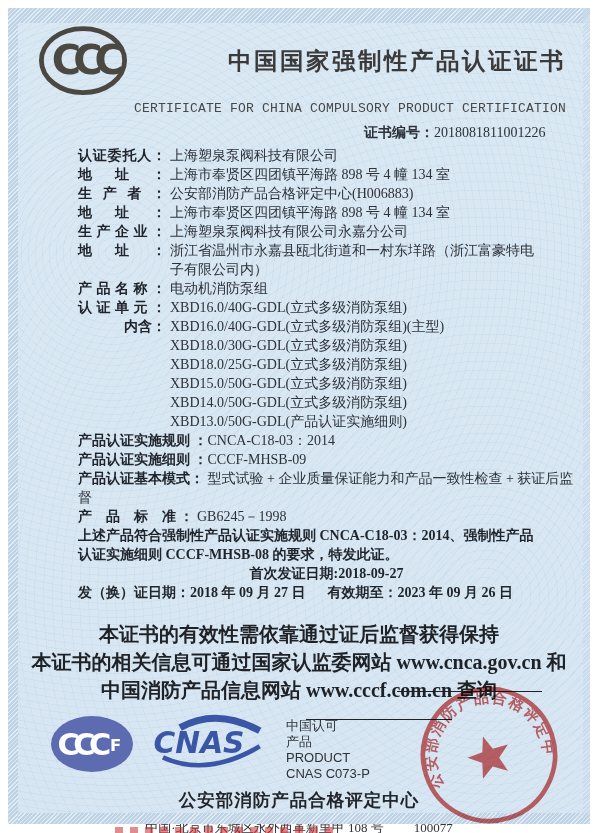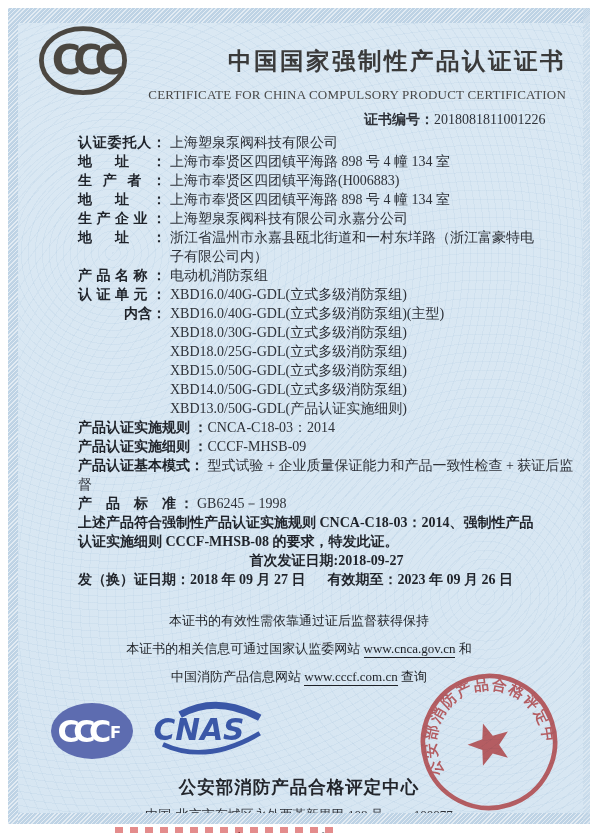--- a/index.html
+++ b/index.html
@@ -15,43 +15,43 @@
       repeating-linear-gradient(135deg, rgba(255,255,255,0.55) 0 1px, rgba(0,0,0,0) 1px 3px), #bed3e5; }
   .band-t { top:0; left:0; right:0; height:15px; }
   .band-b { bottom:0; left:0; right:0; height:11px; }
   .band-l { top:0; bottom:0; left:0; width:10px; }
   .band-r { top:0; bottom:0; right:0; width:7px; opacity:.45; }
 
   .hdr { display:flex; padding:15px 24px 0 27px; }
   .ccc-logo { flex:0 0 96px; }
   .titles { flex:1; text-align:right; padding-top:22px; }
   .title { font-size:23.5px; font-weight:bold; letter-spacing:2.5px; color:#3a3a3a; }
-  .subtitle { margin-top:10px; font-size:13px; letter-spacing:0.2px; color:#474747;
-    font-family:Liberation Serif, serif; }
+  .subtitle { margin-top:24px; font-size:13px; letter-spacing:0.2px; color:#474747;
+    font-family:Liberation Mono, monospace; }
 
   .certno { margin:8px 0 0 332px; font-size:14px; color:#2d3138; }
   .certno .lab { font-weight:bold;margin-left:24px; }
 
   .main { margin:4px 15px 0 70px; font-size:14px; line-height:19px; }
   .frow { display:flex; }
   .flbl { flex:0 0 88px; font-weight:bold; text-align:justify; text-align-last:justify; color:#1f232a; }
   .flbl.right { text-align-last:right; }
   .fval { flex:1; padding-left:4px; }
   .fval.narrow { max-width:380px; }
   .inline-row { }
   .inline-row b { color:#1f232a; }
   .models div { padding-left:92px; }
   .stmt { font-weight:bold; color:#1f232a; }
   .first-issue { text-align:center; font-weight:bold; color:#1f232a; }
   .dates { font-weight:bold; color:#1f232a; }
   .dates .gap { display:inline-block; width:22px; }
 
-  .notice { margin-top:18px; text-align:center; font-weight:normal; font-size:13px;
+  .notice { margin-top:18px; text-align:center; font-weight:bold; font-size:20px;
     line-height:28px; color:#1e2126; }
-  .u { border-bottom:1.5px solid #1e2126; padding-bottom:1px; }
+  .u { border-bottom:1.5px solid #1e2126; padding-bottom:18px; }
 
   .logos-row { position:relative; margin:6px 30px 0 38px; height:76px; }
   .cccf { position:absolute; left:0; top:2px; }
   .cnas { position:absolute; left:104px; top:2px; }
   .accred { position:absolute; left:240px; top:8px; font-size:13px; line-height:16px; color:#2d3138;
     font-family:"Liberation Sans","DejaVu Sans",sans-serif; }
   .seal-label { position:absolute; left:364px; top:46px; font-size:14px; font-weight:bold;
     color:#3a3f46; z-index:1; letter-spacing:1px; }
   .stamp { position:absolute; right:-8px; top:-34px; width:158px; height:158px; z-index:2;
     mix-blend-mode:multiply; opacity:.85; }
@@ -96,21 +96,21 @@
     <div class="frow">
       <span class="flbl">认证委托人：</span>
       <span class="fval">上海塑泉泵阀科技有限公司</span>
     </div>
     <div class="frow">
       <span class="flbl">地址：</span>
       <span class="fval">上海市奉贤区四团镇平海路 898 号 4 幢 134 室</span>
     </div>
     <div class="frow">
       <span class="flbl">生产者：</span>
-      <span class="fval">上海市奉贤区四团镇平海路(H006883)</span>
+      <span class="fval">公安部消防产品合格评定中心(H006883)</span>
     </div>
     <div class="frow">
       <span class="flbl">地址：</span>
       <span class="fval">上海市奉贤区四团镇平海路 898 号 4 幢 134 室</span>
     </div>
     <div class="frow">
       <span class="flbl">生产企业：</span>
       <span class="fval">上海塑泉泵阀科技有限公司永嘉分公司</span>
     </div>
     <div class="frow">
@@ -183,20 +183,26 @@
         <text x="13" y="52" font-size="37" font-weight="bold" letter-spacing="-8" fill="#ffffff" font-family="'DejaVu Sans',sans-serif">CCC</text>
         <text x="77" y="47" font-size="20" font-weight="bold" fill="#ffffff" font-family="'DejaVu Sans',sans-serif">F</text>
       </svg>
     </div>
     <div class="cnas">
       <svg width="118" height="64" viewBox="0 0 150 82">
         <path d="M38,20 Q85,-6 140,24" fill="none" stroke="#3a57a7" stroke-width="9"></path>
         <text x="4" y="52" font-size="38" font-weight="bold" font-style="italic" fill="#3a57a7" font-family="'DejaVu Sans',sans-serif">CNAS</text>
         <path d="M16,58 Q72,84 140,44" fill="none" stroke="#3a57a7" stroke-width="6"></path>
       </svg>
+    </div>
+    <div class="accred">
+      <div>中国认可</div>
+      <div>产品</div>
+      <div>PRODUCT</div>
+      <div>CNAS C073-P</div>
     </div>
     <div class="stamp">
       <svg width="158" height="158" viewBox="0 0 170 170">
         <g transform="rotate(-18 85 85)">
           <circle cx="85" cy="85" r="71" fill="none" stroke="#cf4c4c" stroke-width="5"></circle>
           <polygon points="85,64 90.9,79.9 107.8,80.6 94.5,91.1 99.1,107.4 85,98 70.9,107.4 75.5,91.1 62.2,80.6 79.1,79.9" fill="#cf4c4c"></polygon>
           <path id="stamparc" d="M32,110 A58,58 0 1 1 138,110" fill="none"></path>
           <text font-size="16" font-weight="bold" fill="#cf4c4c" letter-spacing="2" font-family="'Liberation Serif',serif">
             <textPath href="#stamparc" startOffset="4%">公安部消防产品合格评定中心</textPath>
           </text>

